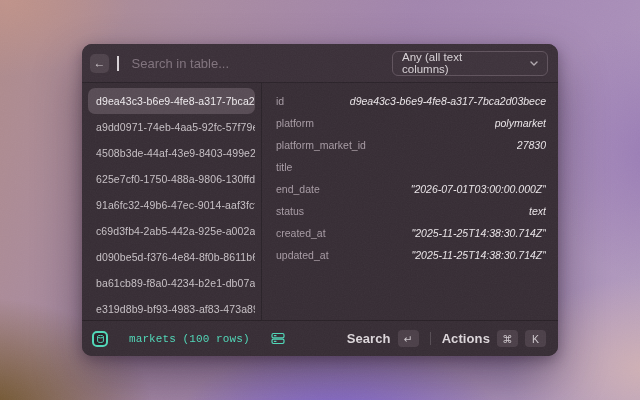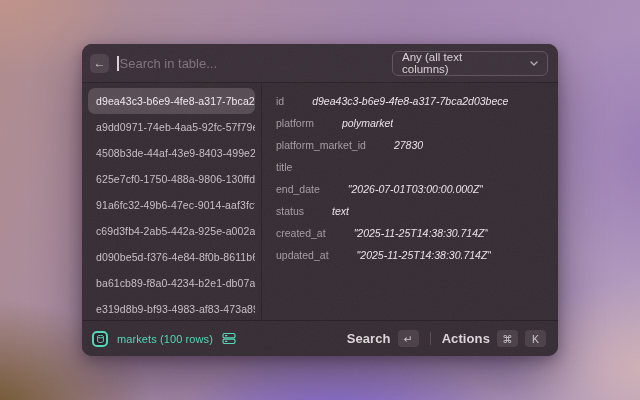--- a/index.html
+++ b/index.html
@@ -46,20 +46,21 @@
     background:#4e424b;color:#d2cbd0;font-size:12px;line-height:1;
     display:flex;align-items:center;justify-content:center;
     margin-right:8px;padding:0;cursor:pointer;
     font-family:"Liberation Sans","DejaVu Sans",sans-serif;
   }
   .caret{width:1.5px;height:15px;background:#d9d3d7;flex:0 0 1.5px;}
   .search{
     flex:1;min-width:0;background:transparent;border:none;outline:none;
     font-size:13px;color:#fde047;padding:0 8px 0 1px;
     font-family:"Liberation Sans","DejaVu Sans",sans-serif;
+    margin-left:12px;
   }
   .search::placeholder{color:#80737d;}
   .dropdown{
     width:156px;flex:0 0 156px;height:25px;box-sizing:border-box;
     border:1px solid #60535d;border-radius:6px;
     display:flex;align-items:center;justify-content:space-between;
     padding:0 9px;color:#d9d3d7;font-size:11.5px;cursor:pointer;
     background:rgba(255,255,255,0.015);
     gap:20px;
   }
@@ -73,31 +74,31 @@
     padding:5px 6px 0 6px;overflow:hidden;
   }
   .lrow{
     height:26px;line-height:26px;padding:0 8px;border-radius:7px;
     font-size:10.5px;color:#c7c0c5;white-space:nowrap;overflow:hidden;
     letter-spacing:.1px;cursor:pointer;
   }
   .lrow.selected{background:#574b54;color:#efebee;}
 
   .details{flex:1;min-width:0;padding:7px 12px 0 14px;box-sizing:border-box;}
-  .drow{display:flex;align-items:center;height:22px;font-size:10.5px;}
+  .drow{display:flex;justify-content:space-between;align-items:center;height:22px;font-size:10.5px;}
   .drow .k{color:#a89ca5;white-space:nowrap;}
   .drow .v{color:#eae5e8;white-space:nowrap;overflow:hidden;text-overflow:ellipsis;margin-left:28px;font-style:italic;}
 
   
   .footer{
     height:35px;flex:0 0 35px;border-top:1px solid rgba(0,0,0,.28);
     display:flex;align-items:center;justify-content:space-between;
     padding:0 12px 0 10px;background:#362c34;
   }
-  .f-left{display:flex;align-items:center;gap:9px;}
+  .f-left{display:flex;align-items:center;gap:21px;font-family:Liberation Mono, monospace;}
   .tbl-icon{
     width:16px;height:16px;box-sizing:border-box;border-radius:5px;
     border:2.5px solid #4fd8b8;background:#271e25;
     display:flex;align-items:center;justify-content:center;flex:0 0 16px;
   }
   .tbl-label{color:#4fd8b8;font-size:11px;font-weight:500;letter-spacing:.1px;}
   .db-icon{display:flex;align-items:center;cursor:pointer;}
   .f-right{display:flex;align-items:center;gap:7px;}
   .hint{color:#ddd7db;font-size:13px;font-weight:600;letter-spacing:.1px;cursor:pointer;}
   .kbd{

